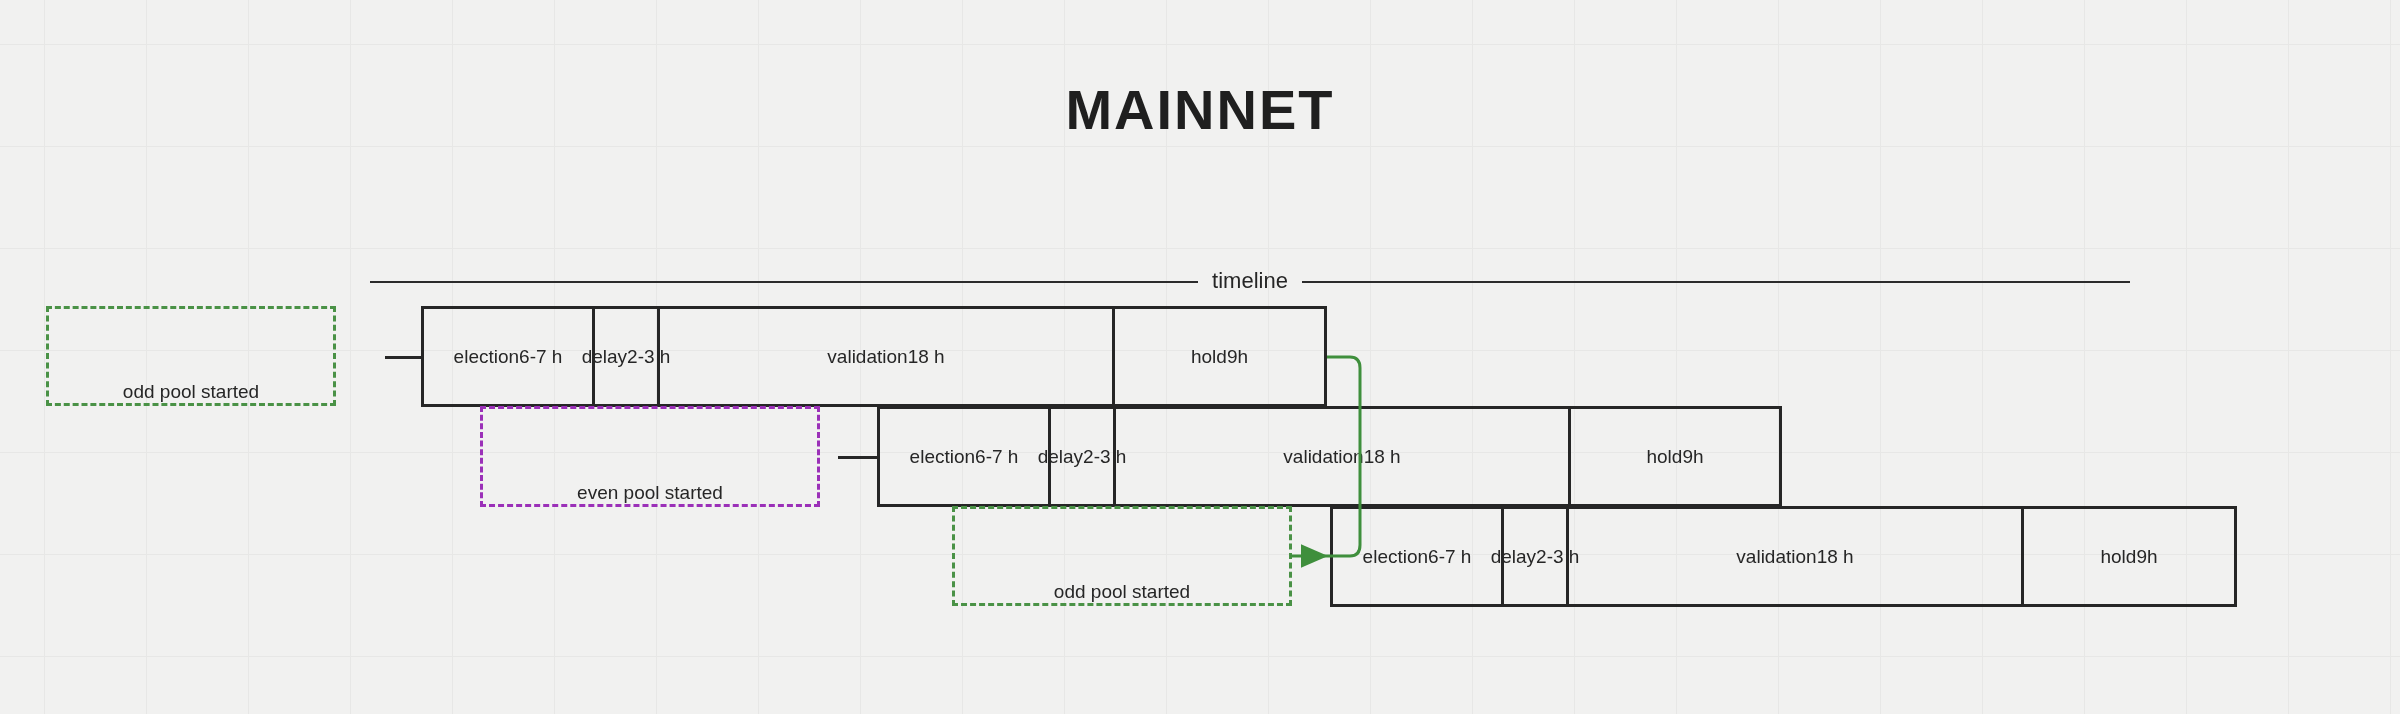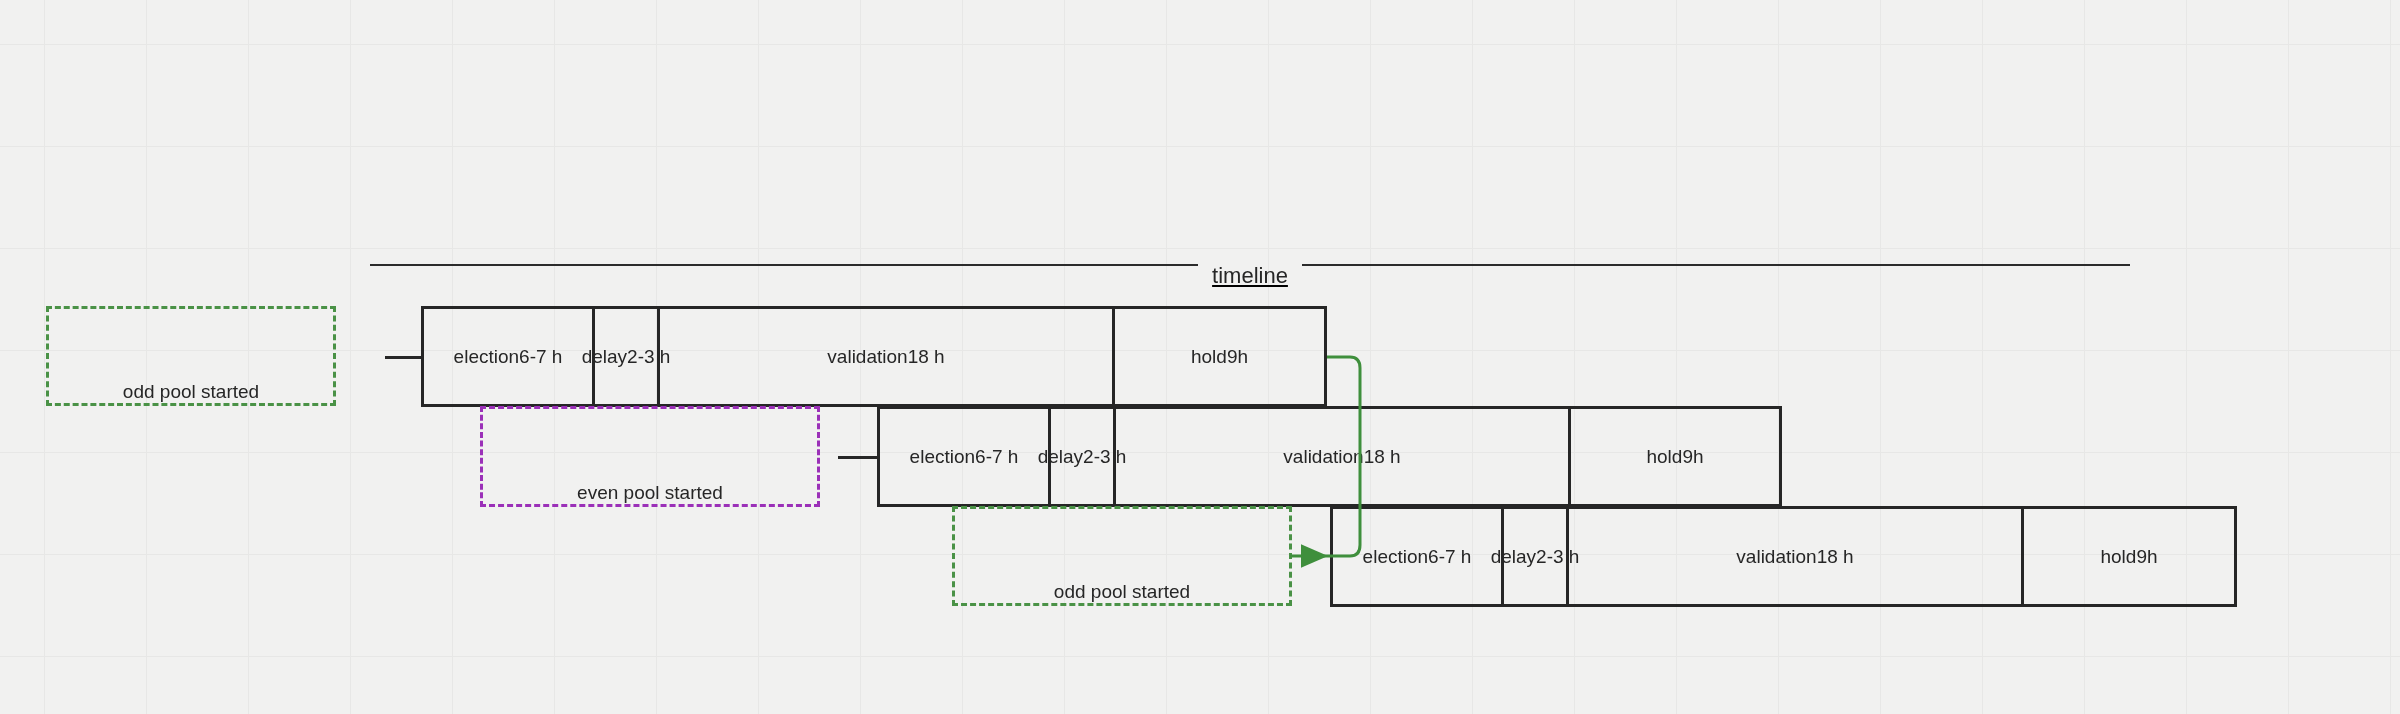--- a/index.html
+++ b/index.html
@@ -43,22 +43,21 @@
   }
 
   
   #timeline-axis {
     position: absolute;
     left: 370px;
     top: 264px;
     width: 1760px;
     height: 36px;
     display: flex;
-    align-items: flex-start;
-    text-decoration: underline;
+    align-items: center;
   }
   #timeline-axis .axis-line {
     flex: 1 1 auto;
     height: 0;
     border-top: 2px solid #2b2b2b;
   }
   #timeline-axis .axis-label {
     flex: 0 0 auto;
     padding: 0 14px;
     font-size: 22px;
@@ -134,20 +133,21 @@
     width: 2400px;
     height: 714px;
     pointer-events: none;
   }
 </style>
 </head>
 <body>
 
 <div id="canvas">
 
+  <div id="title">MAINNET</div>
 
   <div id="timeline-axis">
     <div class="axis-line"></div>
     <div class="axis-label">timeline</div>
     <div class="axis-line"></div>
   </div>
 
   <div class="phase-row" id="row-1">
     <div class="phase-cell" style="width:171px;">
       <span class="cell-name">election</span>

